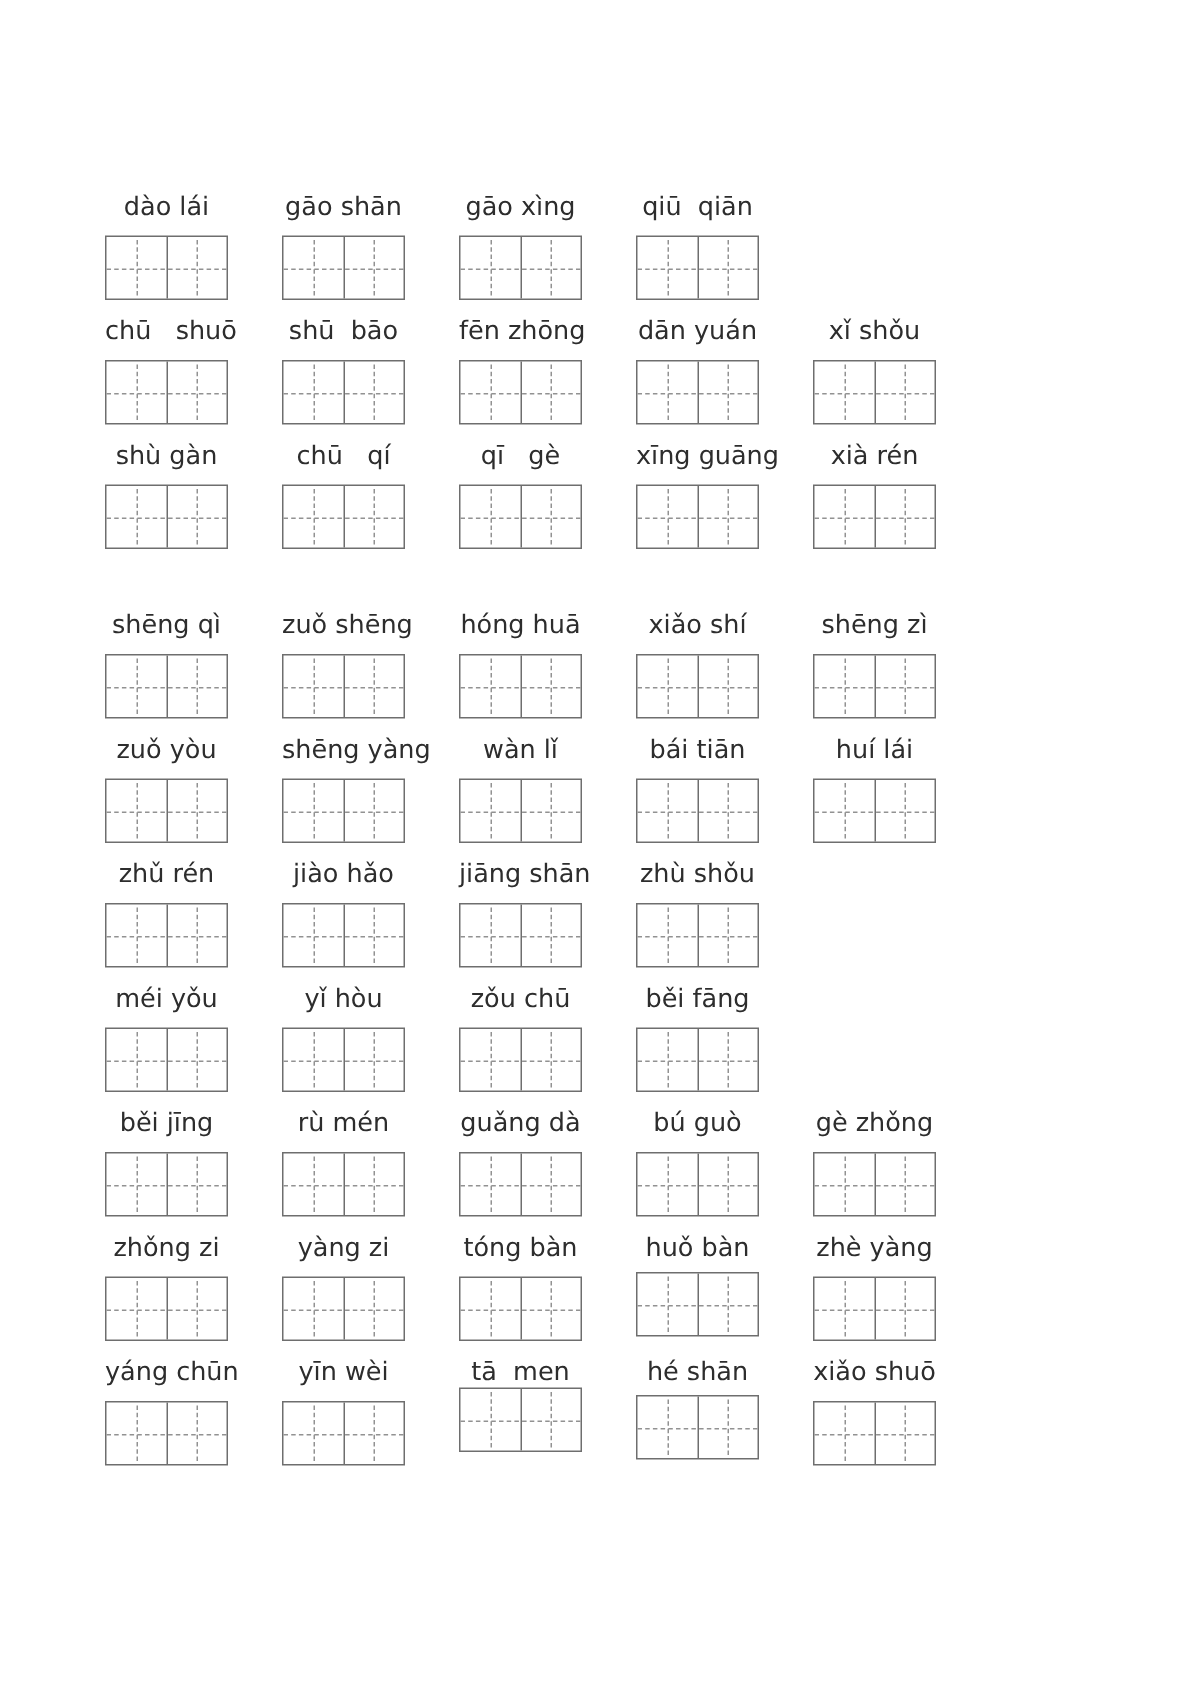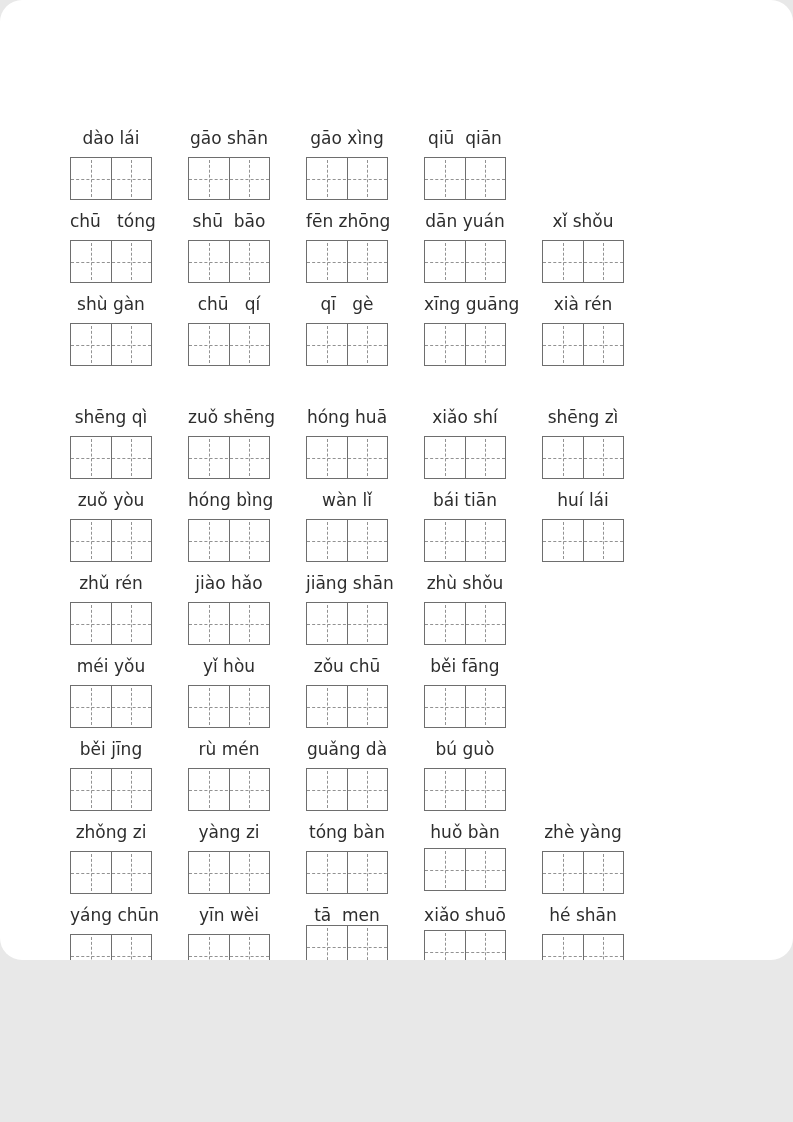--- a/index.html
+++ b/index.html
@@ -1,27 +1,26 @@
 <!DOCTYPE html>
 <html><head>
 <meta charset="utf-8">
 <style>
   html,body { margin:0; padding:0; background:#e8e8e8; }
   .page {
     position: relative;
     width: 793px;
-    height: 960px;
+    height: 1122px;
     margin: 0 auto;
     background: #ffffff;
     font-family: "DejaVu Sans", "Liberation Sans", sans-serif;
     color: #2d2d2d;
     overflow: hidden;
     box-sizing: border-box;
     padding: 128px 0 0 70px;
-    border-radius: 22px;
   }
   .group { margin:0; }
   .group + .group { margin-top: 41px; }
   .row {
     display: grid;
     grid-template-columns: repeat(5, 82px);
     column-gap: 36px;
     margin-bottom: 11px;
   }
   .cell { width: 82px; }
@@ -103,21 +102,21 @@
       <div class="dash-h"></div>
       <div class="dash-v q1"></div>
       <div class="dash-v q3"></div>
       <div class="mid-v"></div>
     </div>
   </div>
 
 </div>
         <div class="row">
   <div class="cell">
-    <span class="label">chū   tóng</span>
+    <span class="label">chū   shuō</span>
     <div class="tzg">
       <div class="dash-h"></div>
       <div class="dash-v q1"></div>
       <div class="dash-v q3"></div>
       <div class="mid-v"></div>
     </div>
   </div>
 
   <div class="cell">
     <span class="label">shū  bāo</span>
@@ -268,21 +267,21 @@
     <span class="label">zuǒ yòu</span>
     <div class="tzg">
       <div class="dash-h"></div>
       <div class="dash-v q1"></div>
       <div class="dash-v q3"></div>
       <div class="mid-v"></div>
     </div>
   </div>
 
   <div class="cell">
-    <span class="label">hóng bìng</span>
+    <span class="label">shēng yàng</span>
     <div class="tzg">
       <div class="dash-h"></div>
       <div class="dash-v q1"></div>
       <div class="dash-v q3"></div>
       <div class="mid-v"></div>
     </div>
   </div>
 
   <div class="cell">
     <span class="label">wàn lǐ</span>
@@ -432,20 +431,29 @@
   <div class="cell">
     <span class="label">bú guò</span>
     <div class="tzg">
       <div class="dash-h"></div>
       <div class="dash-v q1"></div>
       <div class="dash-v q3"></div>
       <div class="mid-v"></div>
     </div>
   </div>
 
+  <div class="cell">
+    <span class="label">gè zhǒng</span>
+    <div class="tzg">
+      <div class="dash-h"></div>
+      <div class="dash-v q1"></div>
+      <div class="dash-v q3"></div>
+      <div class="mid-v"></div>
+    </div>
+  </div>
 </div>
         <div class="row">
   <div class="cell">
     <span class="label">zhǒng zi</span>
     <div class="tzg">
       <div class="dash-h"></div>
       <div class="dash-v q1"></div>
       <div class="dash-v q3"></div>
       <div class="mid-v"></div>
     </div>
@@ -516,34 +524,34 @@
     <span class="label">tā  men</span>
     <div class="tzg">
       <div class="dash-h"></div>
       <div class="dash-v q1"></div>
       <div class="dash-v q3"></div>
       <div class="mid-v"></div>
     </div>
   </div>
 
   <div class="cell">
+    <span class="label">hé shān</span>
+    <div class="tzg">
+      <div class="dash-h"></div>
+      <div class="dash-v q1"></div>
+      <div class="dash-v q3"></div>
+      <div class="mid-v"></div>
+    </div>
+  </div>
+
+  <div class="cell">
     <span class="label">xiǎo shuō</span>
     <div class="tzg">
       <div class="dash-h"></div>
       <div class="dash-v q1"></div>
       <div class="dash-v q3"></div>
       <div class="mid-v"></div>
     </div>
   </div>
-
-  <div class="cell">
-    <span class="label">hé shān</span>
-    <div class="tzg">
-      <div class="dash-h"></div>
-      <div class="dash-v q1"></div>
-      <div class="dash-v q3"></div>
-      <div class="mid-v"></div>
-    </div>
-  </div>
 </div>
       </div>
     </div>
 </div>
 
 </body></html>

